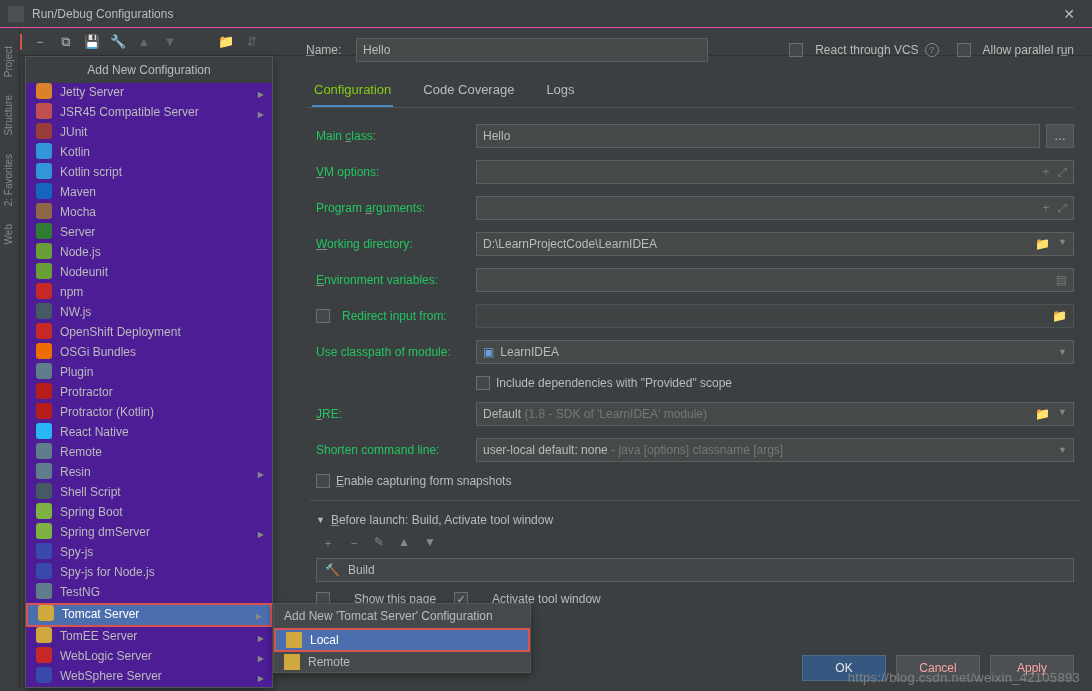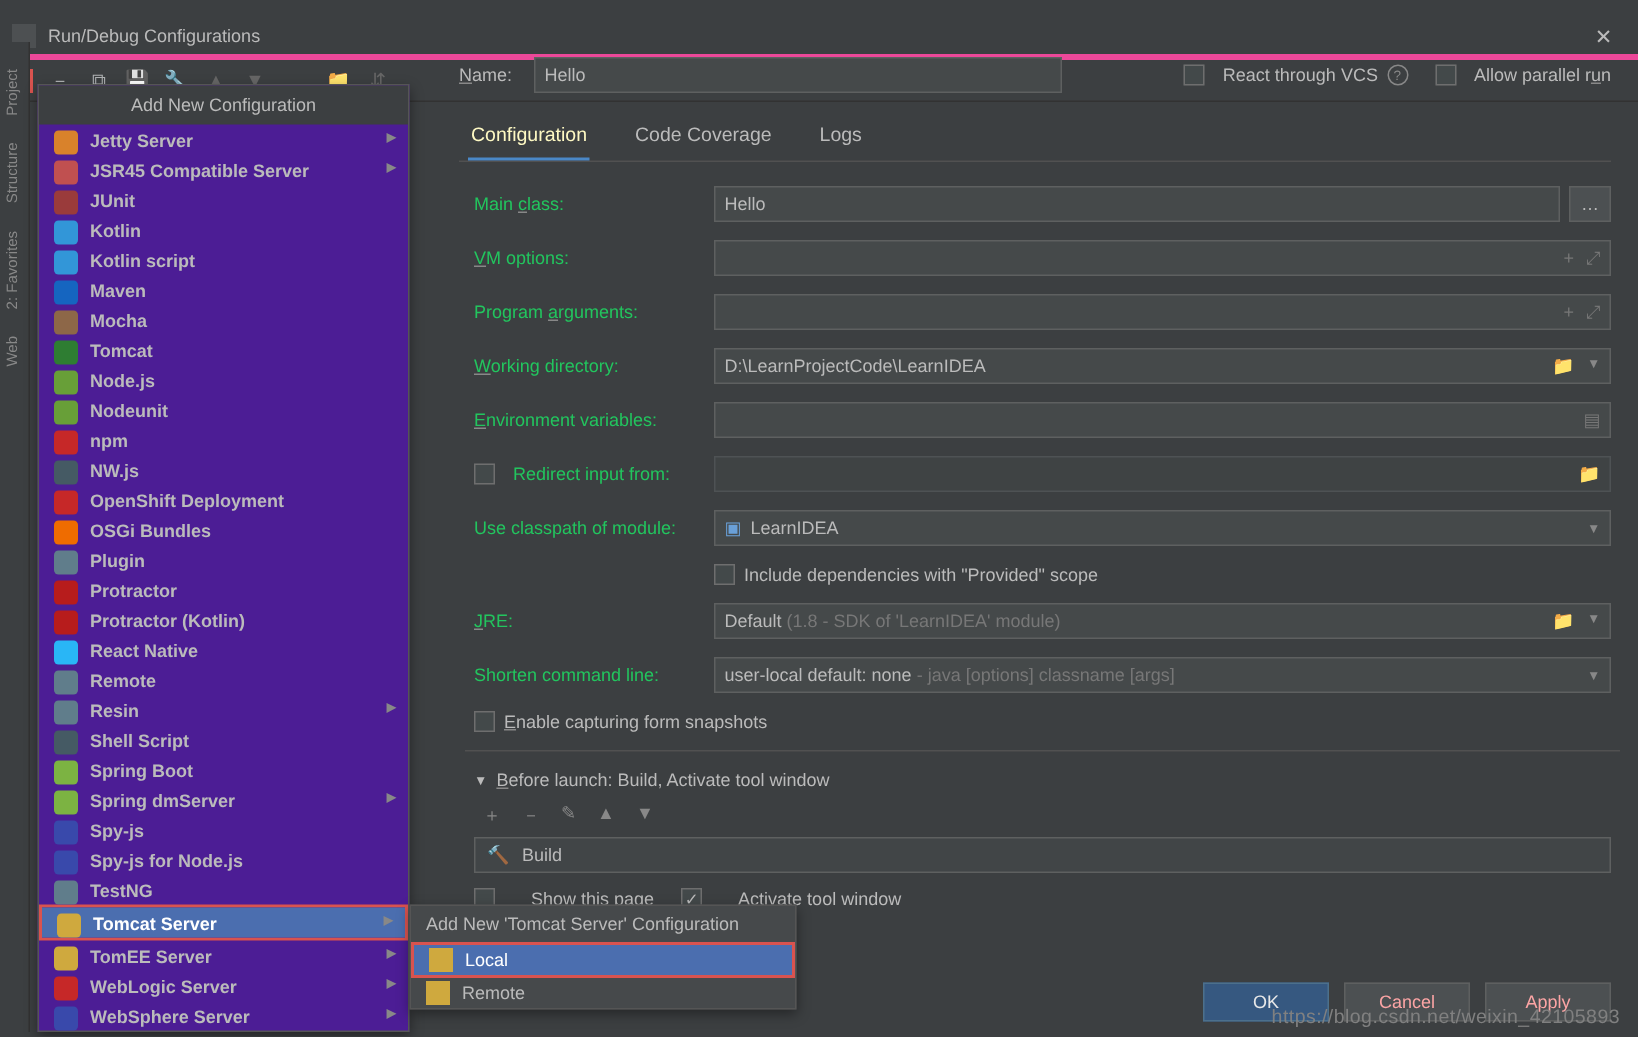--- a/index.html
+++ b/index.html
@@ -1,26 +1,26 @@
 <!DOCTYPE html>
 <html><head>
 <meta charset="utf-8">
 <style>
   * { box-sizing: border-box; margin: 0; padding: 0; font-family: "Segoe UI", Arial, sans-serif; }
   body { background: #3c3f41; color: #bbbbbb; font-size: 12px; width: 1092px; height: 691px; overflow: hidden; position: relative; }
-  .titlebar { height: 28px; background: #3c3f41; border-bottom: 4px solid #ec4899; display: flex; align-items: center; padding: 0 8px; margin-top: 12px; }
+  .titlebar { height: 28px; background: #3c3f41; border-bottom: 1px solid #ec4899; display: flex; align-items: center; padding: 0 8px; }
   .titlebar .icon-app { width:16px; height:16px; background:#4d5052; margin-right:8px; display:inline-block;}
   .titlebar .title { flex:1; font-size:12px; color:#bbbbbb; }
   .titlebar .close { width:30px; text-align:center; font-size:14px; cursor:pointer; }
   .toolbar { height: 28px; display:flex; align-items:center; padding:0 6px; gap:10px; background:#3c3f41; border-bottom:1px solid #323232;}
   .toolbar .tbtn { width:16px; height:16px; display:flex; align-items:center; justify-content:center; cursor:pointer; color:#afb1b3; font-size:13px;}
   .plus-box { border:2px solid #d9534f; padding:0 2px;}
   .popup { position:absolute; left:25px; top:56px; width:248px; background:#4c1d95; border:1px solid #555; z-index:10; box-shadow:0 3px 8px rgba(0,0,0,.4);}
   .popup-title { text-align:center; padding:6px 0; color:#bbbbbb; background:#3c3f41; font-size:12px;}
-  .menu-item { display:flex; align-items:flex-start; padding:4px 10px; height:20px; cursor:pointer; color:#bbbbbb; position:relative;font-weight:bold;}
+  .menu-item { display:flex; align-items:flex-end; padding:4px 10px; height:20px; cursor:pointer; color:#bbbbbb; position:relative;}
   .menu-item .mi-icon { width:16px; height:16px; margin-right:8px; display:inline-block; border-radius:3px; flex-shrink:0;}
   .menu-item .mi-arrow { position:absolute; right:8px; color:#888; font-size:8px;}
   .menu-item.hl { background:#4b6eaf; color:#fff;}
   .red-box { border:2px solid #d9534f; }
   .submenu { position:absolute; left:273px; top:603px; width:258px; background:#46494b; border:1px solid #555; z-index:11; box-shadow:0 3px 8px rgba(0,0,0,.4);}
   .submenu-title { padding:5px 10px; color:#bbbbbb; font-size:12px; background:#46494b;}
   .sub-item { display:flex; align-items:center; padding:4px 10px; height:20px; cursor:pointer; color:#bbbbbb;}
   .sub-item.hl { background:#4b6eaf; color:#fff;}
   .sub-item .mi-icon { width:16px; height:16px; margin-right:8px; display:inline-block; flex-shrink:0;}
   .red-box-sub { border:2px solid #d9534f; }
@@ -30,21 +30,21 @@
   .name-row { margin-bottom:14px;}
   .lbl { width:50px; text-decoration: none; }
   .ul { text-decoration: underline; text-decoration-color:#888; }
   input[type=text], .txt { background:#45494a; border:1px solid #5e6060; color:#bbbbbb; padding:3px 6px; height:24px; font-size:12px; outline:none;}
   .name-input { width:352px; }
   .chk { width:14px; height:14px; background:#43494a; border:1px solid #6e6e6e; margin-right:6px; display:inline-flex; align-items:center; justify-content:center; cursor:pointer; }
   .chk.checked::after { content:"✓"; color:#bbbbbb; font-size:11px; }
   .share-row { display:flex; align-items:center; gap:6px;}
   .tabs { display:flex; gap:28px; border-bottom:1px solid #515151; margin-bottom:16px; padding-left:6px;}
   .tab { padding:6px 2px 8px; cursor:pointer; color:#bbbbbb; font-size:13px;}
-  .tab.active { color:#fef9c3; border-bottom:2px solid #4a88c7; }
+  .tab.active { color:#84cc16; border-bottom:2px solid #4a88c7; }
   .form { padding-left:10px; }
   .frow { display:flex; align-items:center; margin-bottom:12px; }
   .flabel { width:160px; color:#22c55e; }
   .fld { flex:1; display:flex; align-items:center; background:#45494a; border:1px solid #5e6060; height:24px; padding:0 6px; color:#bbbbbb;}
   .btn-dots { width:28px; height:24px; background:#4c5052; border:1px solid #5e6060; margin-left:6px; text-align:center; line-height:22px; cursor:pointer;}
   .fld-icons { margin-left:auto; display:flex; gap:8px; color:#777;}
   .dim { color:#777; }
   .hr { height:1px; background:#515151; margin:12px -6px 12px;}
   .before-hdr { display:flex; align-items:center; gap:6px; margin:2px 0 8px; color:#bbbbbb;}
   .mini-toolbar { display:flex; gap:14px; margin:6px 0 6px 6px; color:#888;}
@@ -116,21 +116,21 @@
       <div class="menu-item">
         <span class="mi-icon" style="background: rgb(21, 101, 192);"></span>
         <span>Maven</span>
       </div>
       <div class="menu-item">
         <span class="mi-icon" style="background: rgb(141, 103, 72);"></span>
         <span>Mocha</span>
       </div>
       <div class="menu-item">
         <span class="mi-icon" style="background: rgb(46, 125, 50);"></span>
-        <span>Tomcat</span>
+        <span>Server</span>
       </div>
       <div class="menu-item">
         <span class="mi-icon" style="background: rgb(104, 159, 56);"></span>
         <span>Node.js</span>
       </div>
       <div class="menu-item">
         <span class="mi-icon" style="background: rgb(104, 159, 56);"></span>
         <span>Nodeunit</span>
       </div>
       <div class="menu-item">

